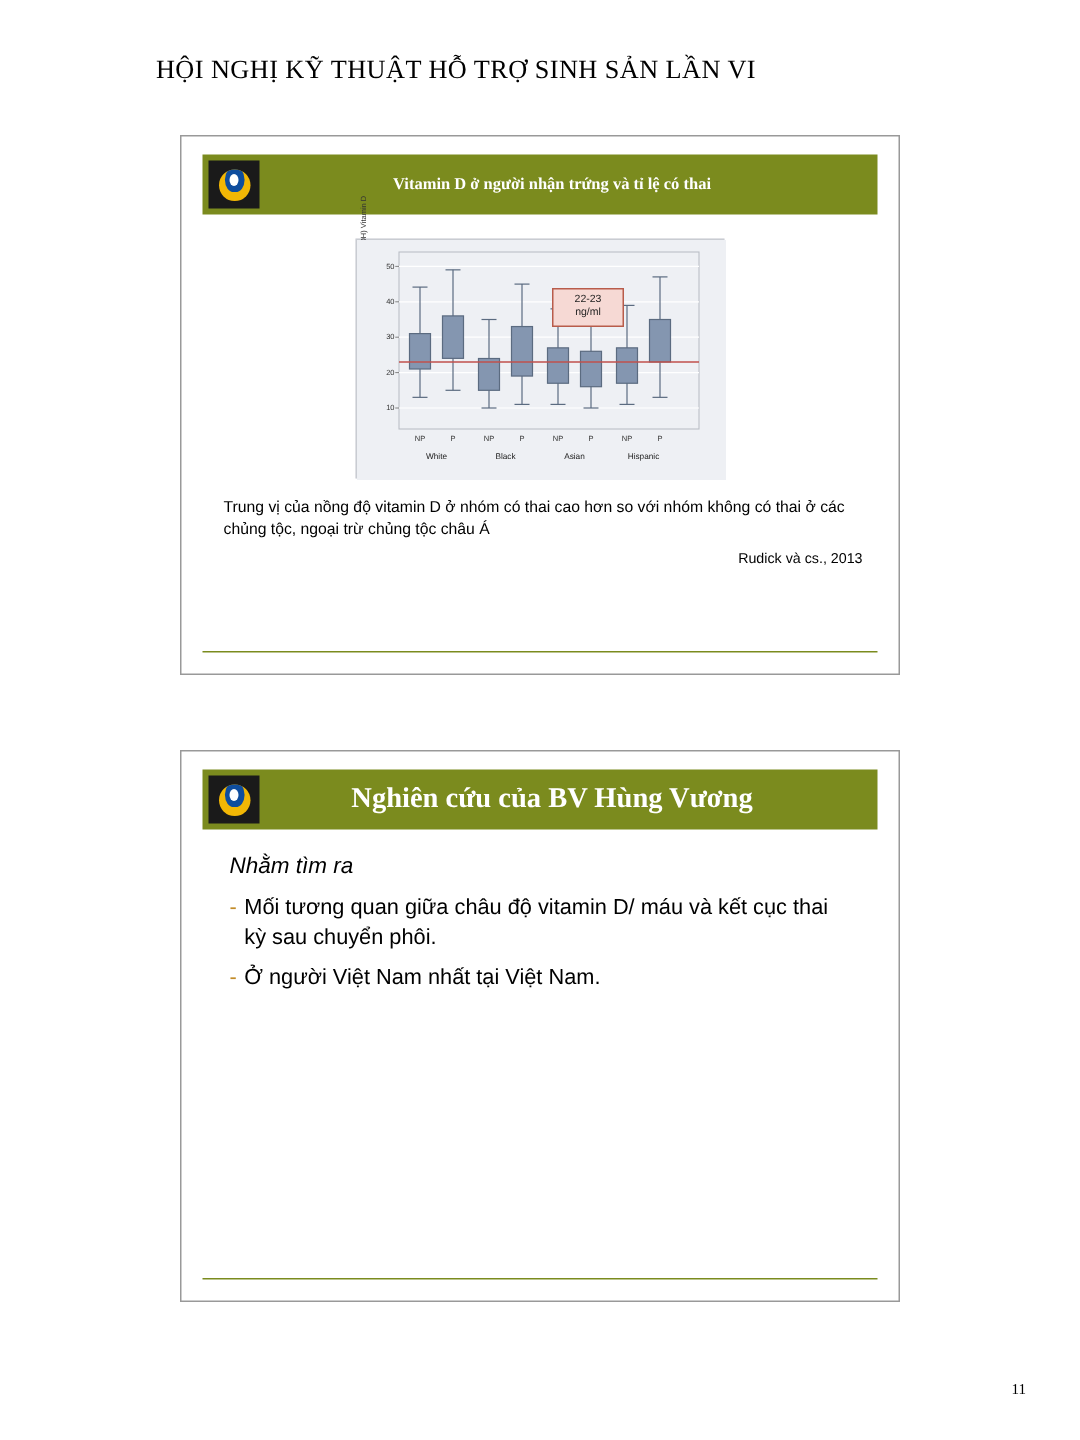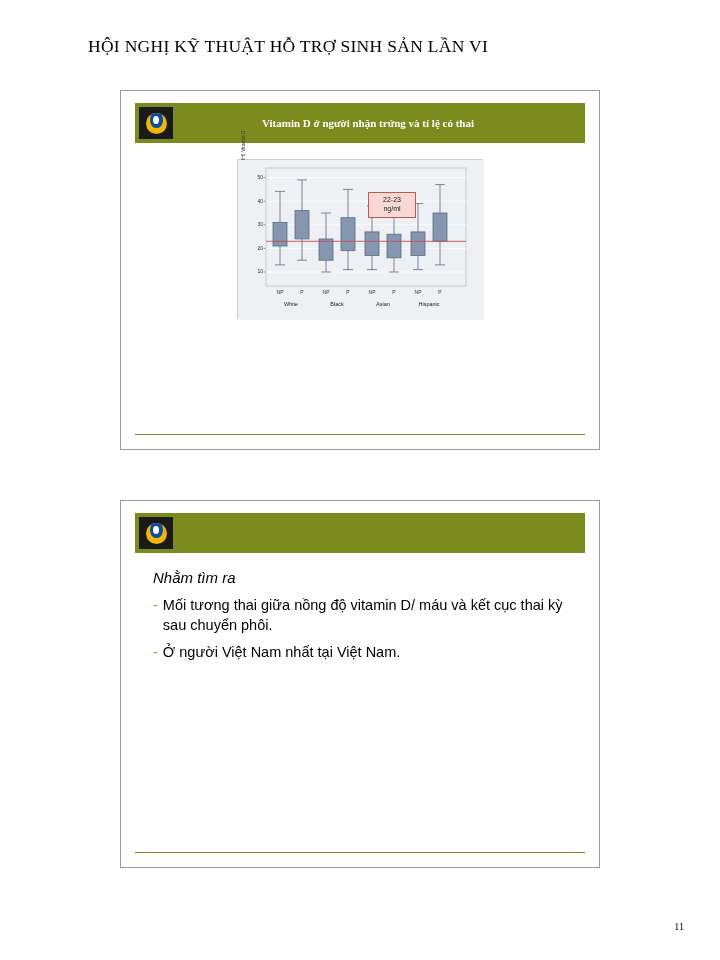--- a/index.html
+++ b/index.html
@@ -22,20 +22,21 @@
   .doc-header {
     position: absolute;
     top: 36px;
     left: 0;
     width: 576px;
     text-align: center;
     font-family: "Liberation Serif", serif;
     font-size: 17.5px;
     letter-spacing: 0.3px;
     color: #000;
+    padding-left: 16px;
   }
 
   
   .slide {
     position: absolute;
     border: 1px solid #999;
     background: #fff;
     box-sizing: border-box;
   }
   #slide-1 { left: 120px; top: 90px; width: 480px; height: 360px; }
@@ -323,40 +324,43 @@
           </g>
         </svg>
 
         <div class="callout">
           <div>22-23</div>
           <div>ng/ml</div>
         </div>
       </div>
 
       <div class="bodytext">
-      </div>
+        <p>Trung vị của nồng độ vitamin D ở nhóm có thai cao hơn so với nhóm không có thai ở các chủng tộc, ngoại trừ chủng tộc châu Á</p>
+      </div>
+      <div class="source">Rudick và cs., 2013</div>
       <div class="rule"></div>
     </div>
   </div>
 
   <div class="slide" id="slide-2">
     <div class="slide-inner">
 
       <div class="title-bar">
         <div class="title-logo">
           <div class="eye"></div>
         </div>
+        <div class="title-text">Nghiên cứu của BV Hùng Vương</div>
       </div>
 
       <div class="s2-body">
         <div class="s2-lead">Nhằm tìm ra</div>
 
         <div class="s2-bullet">
           <span class="s2-dash">-</span>
-          <span>Mối tương thai giữa nồng độ vitamin D/ máu và kết cục thai kỳ sau chuyển phôi.</span>
+          <span>Mối tương quan giữa châu độ vitamin D/ máu và kết cục thai kỳ sau chuyển phôi.</span>
         </div>
 
         <div class="s2-bullet">
           <span class="s2-dash">-</span>
           <span>Ở người Việt Nam nhất tại Việt Nam.</span>
         </div>
       </div>
 
       <div class="s2-rule"></div>
     </div>

